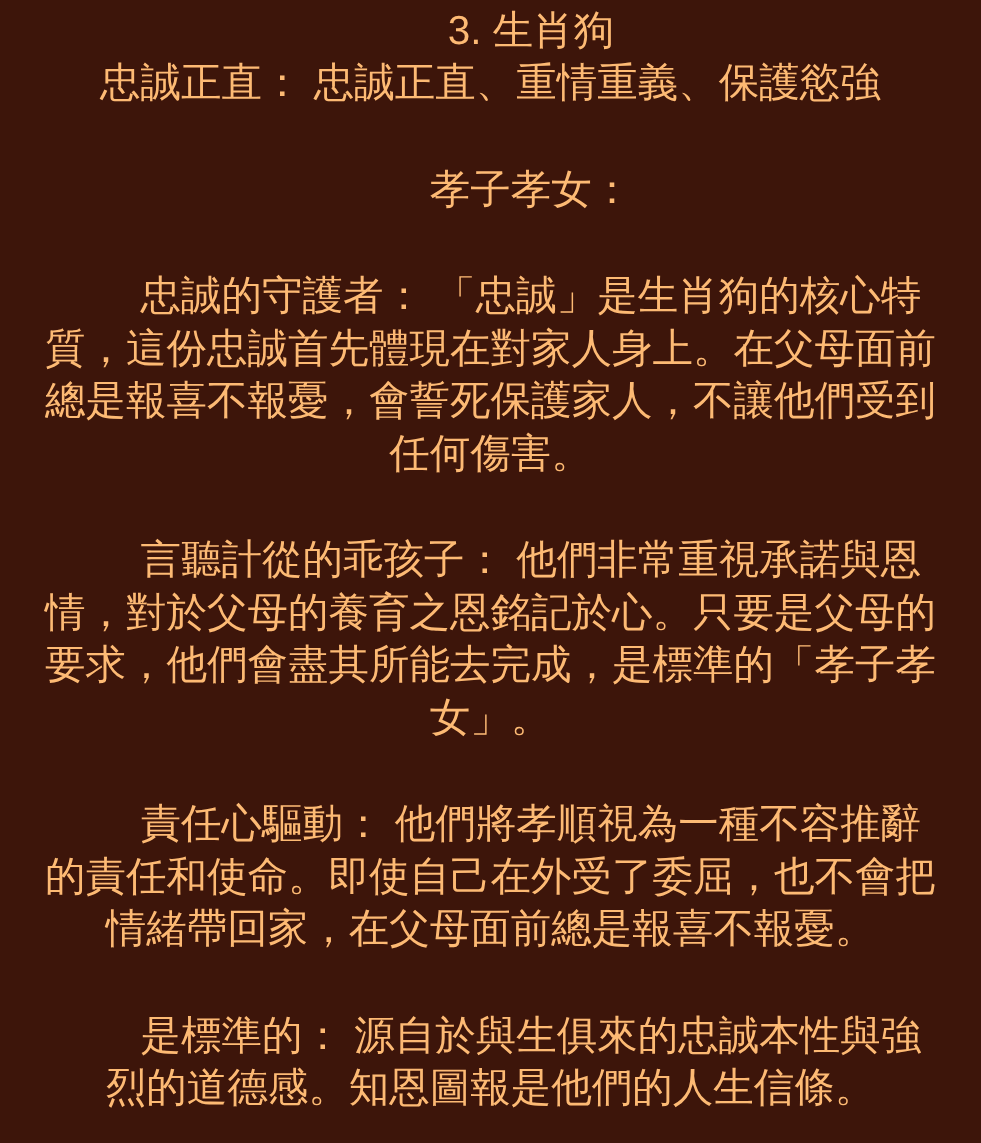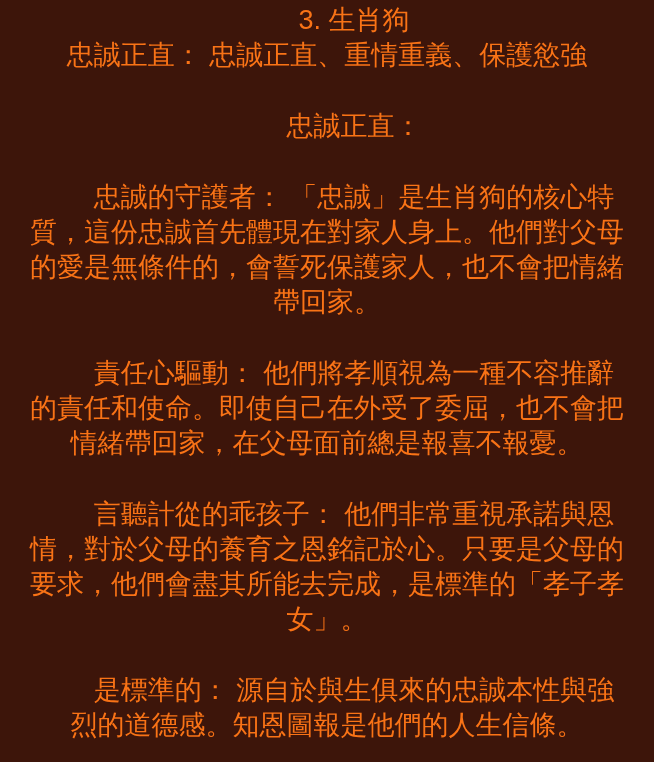--- a/index.html
+++ b/index.html
@@ -30,21 +30,21 @@
   .block-gap {
     margin-top: 36px !important;
   }
   .indent-first {
     text-indent: 2em;
   }
 </style>
 </head>
 <body style="background: rgb(61, 21, 10);">
 
-<div class="reader-page" style="color: #f97316;">
+<div class="reader-page" style="color: #fdba74;">
   <p class="indent-first">3. 生肖狗</p>
   <p>忠誠正直： 忠誠正直、重情重義、保護慾強</p>
-  <p class="block-gap indent-first">忠誠正直：</p>
-  <p class="block-gap indent-first">忠誠的守護者： 「忠誠」是生肖狗的核心特質，這份忠誠首先體現在對家人身上。他們對父母的愛是無條件的，會誓死保護家人，也不會把情緒帶回家。</p>
+  <p class="block-gap indent-first">孝子孝女：</p>
+  <p class="block-gap indent-first">忠誠的守護者： 「忠誠」是生肖狗的核心特質，這份忠誠首先體現在對家人身上。在父母面前總是報喜不報憂，會誓死保護家人，不讓他們受到任何傷害。</p>
+  <p class="block-gap indent-first">言聽計從的乖孩子： 他們非常重視承諾與恩情，對於父母的養育之恩銘記於心。只要是父母的要求，他們會盡其所能去完成，是標準的「孝子孝女」。</p>
   <p class="block-gap indent-first">責任心驅動： 他們將孝順視為一種不容推辭的責任和使命。即使自己在外受了委屈，也不會把情緒帶回家，在父母面前總是報喜不報憂。</p>
-  <p class="block-gap indent-first">言聽計從的乖孩子： 他們非常重視承諾與恩情，對於父母的養育之恩銘記於心。只要是父母的要求，他們會盡其所能去完成，是標準的「孝子孝女」。</p>
   <p class="block-gap indent-first">是標準的： 源自於與生俱來的忠誠本性與強烈的道德感。知恩圖報是他們的人生信條。</p>
 </div>
 
 </body></html>

